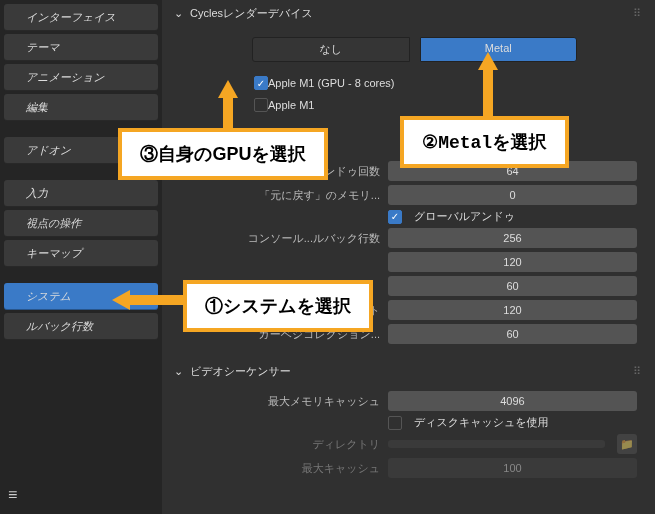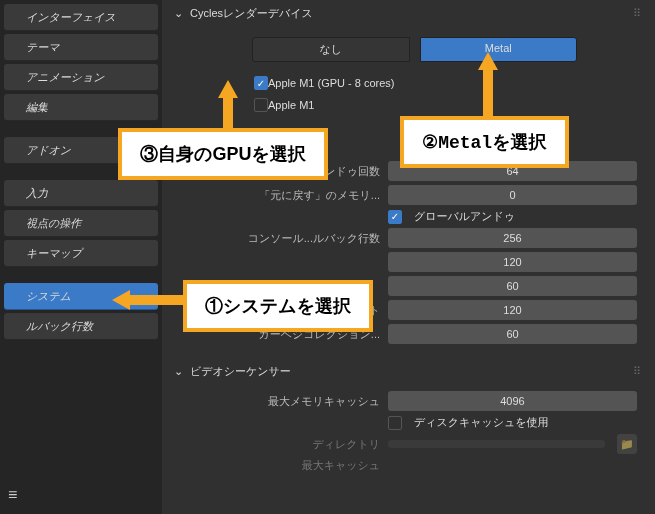--- a/index.html
+++ b/index.html
@@ -140,20 +140,21 @@
           <span>ディスクキャッシュを使用</span>
         </div>
       </div>
       <div class="prop-row">
         <span class="prop-label" style="color:#777">ディレクトリ</span>
         <span class="prop-value disabled"></span>
         <span class="folder-btn" style="opacity:0.5">📁</span>
       </div>
       <div class="prop-row">
         <span class="prop-label" style="color:#777">最大キャッシュ</span>
+        <span class="prop-value disabled">100</span>
       </div>
     </div>
   </div>
 </div>
 
 <div class="annotation" style="top:128px; left:118px;">③自身のGPUを選択</div>
 <div class="annotation" style="top:116px; left:400px;font-family:Liberation Mono, monospace;">②Metalを選択</div>
 <div class="annotation" style="top:280px; left:183px;text-align:center;">①システムを選択</div>
 
 <div class="arrow" style="top:52px; left:478px;">

